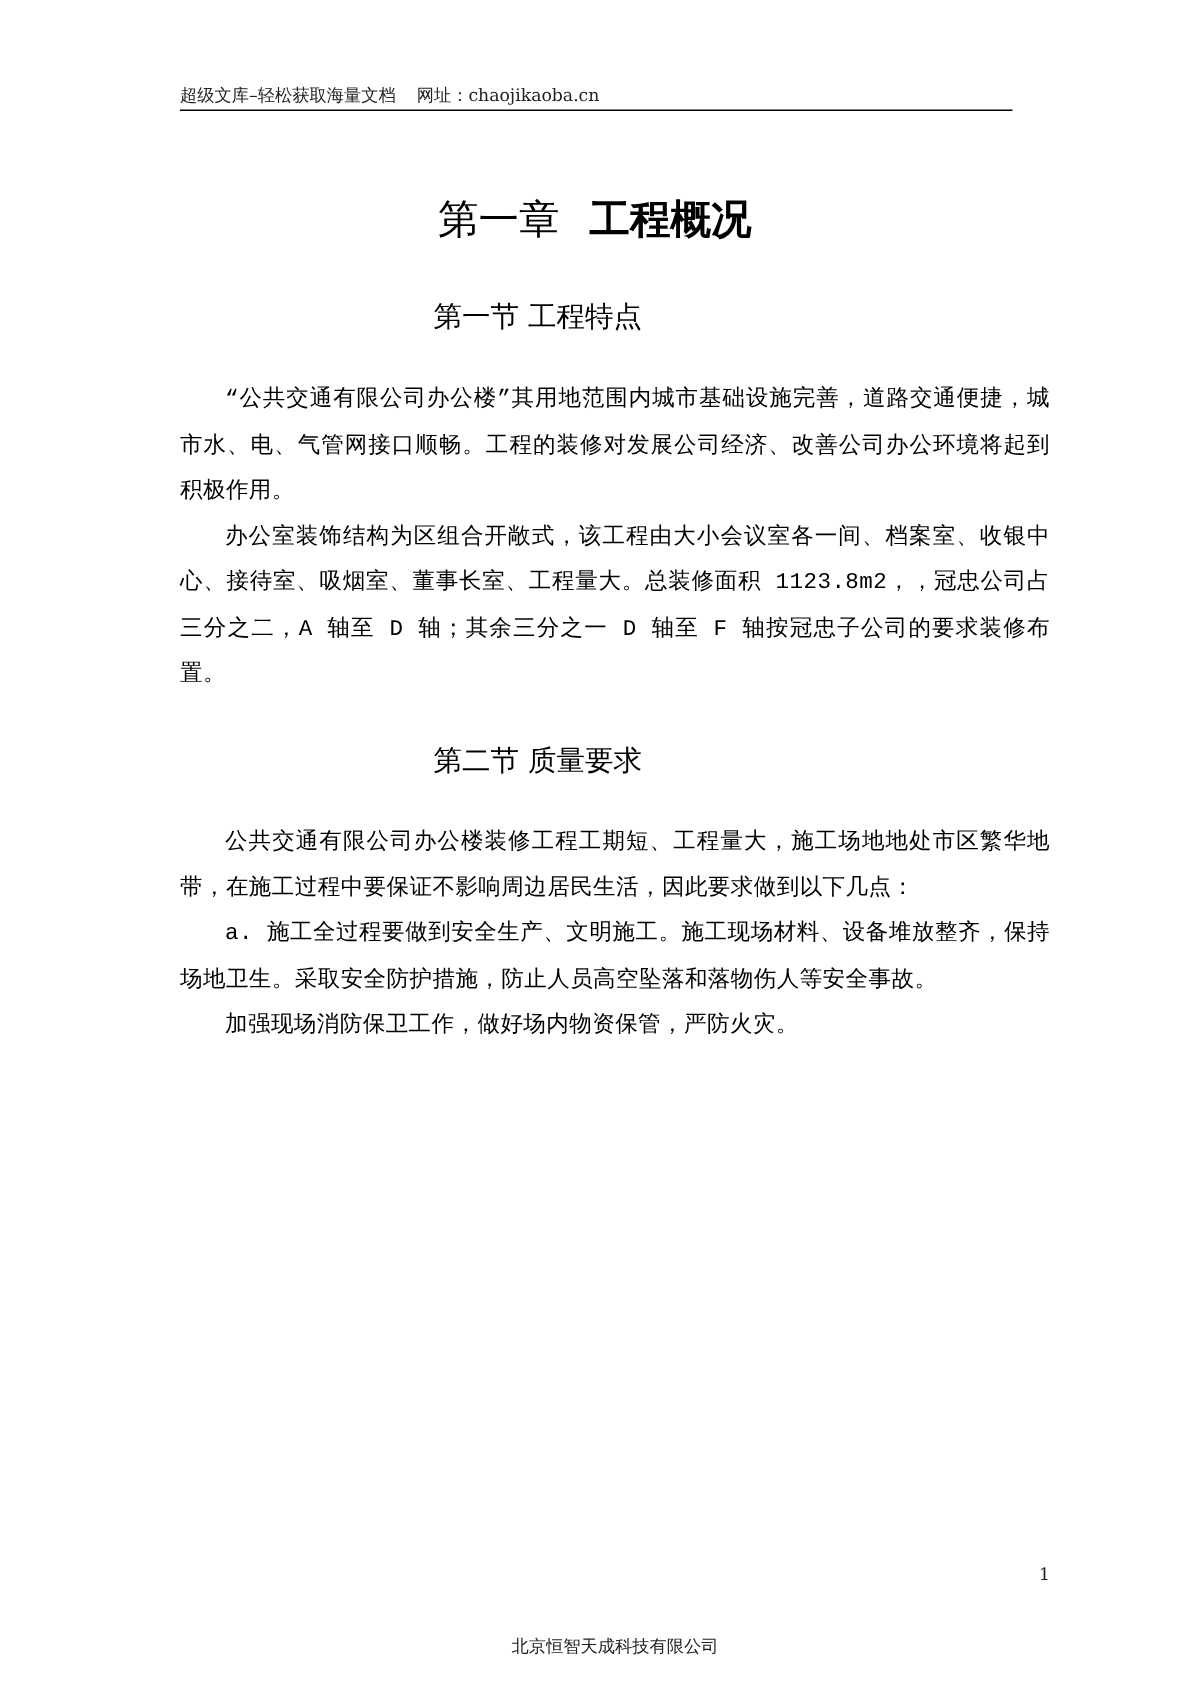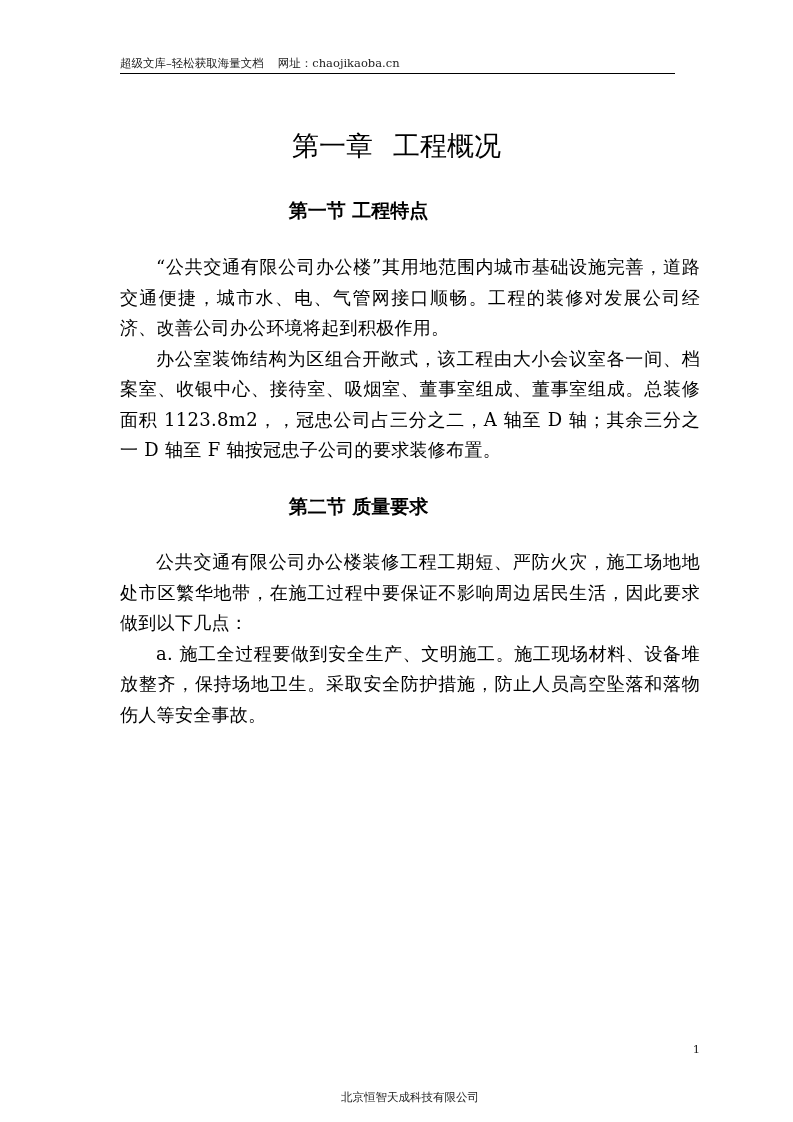--- a/index.html
+++ b/index.html
@@ -6,25 +6,25 @@
   body { width: 793px; height: 1122px; position: relative; overflow: hidden;
          font-family: "DejaVu Serif", "Liberation Serif", serif; color: #000; }
   .header { position: absolute; left: 120px; top: 56px; width: 555px; text-align: left;
             font-size: 11.5px; color: #222; }
   .header .gap { display: inline-block; width: 14px; }
   .header-rule { position: absolute; left: 120px; top: 73px; width: 555px; height: 0;
                  border-top: 1.2px solid #000; }
   .chapter { position: absolute; left: 0; width: 793px; top: 128px; text-align: center;
              font-size: 27px; font-family: "DejaVu Sans", "Liberation Sans", sans-serif; }
   .chapter .num { font-weight: normal; }
-  .chapter .title { font-weight: normal; margin-left: 20px; }
+  .chapter .title { font-weight: bold; margin-left: 20px; }
   .section { position: absolute; left: 0; width: 717px; text-align: center; font-size: 19px;
-             font-weight: bold; font-family: "DejaVu Sans", "Liberation Sans", sans-serif; }
-  .body-block { position: absolute; left: 120px; width: 580px; font-size: 18px;
-                line-height: 30.5px; text-align: justify; letter-spacing: 0.3px; }
+             font-weight: normal; font-family: "DejaVu Sans", "Liberation Sans", sans-serif; }
+  .body-block { position: absolute; left: 120px; width: 580px; font-size: 15px;
+                line-height: 30.5px; text-align: justify; letter-spacing: 0.3px; font-family: Liberation Mono, monospace; }
   .body-block p { margin: 0; text-indent: 2em; }
   .footer { position: absolute; top: 1042px; left: 120px; width: 580px; font-size: 11.5px; color: #222; }
   .footer .company { position: absolute; left: 0; width: 580px; text-align: center; margin-top: 48px; }
   .footer .page { position: absolute; right: 0; }
 </style>
 </head>
 <body>
 
 <div class="header">
   <span>超级文库–轻松获取海量文档</span><span class="gap"></span><span>网址：</span><span>chaojikaoba.cn</span>
@@ -32,26 +32,27 @@
 <div class="header-rule"></div>
 
 <div class="chapter">
   <span class="num">第一章</span><span class="title">工程概况</span>
 </div>
 
 <div class="section" style="top:198px;">第一节  工程特点</div>
 
 <div class="body-block" style="top:252px;">
   <p>“公共交通有限公司办公楼”其用地范围内城市基础设施完善，道路交通便捷，城市水、电、气管网接口顺畅。工程的装修对发展公司经济、改善公司办公环境将起到积极作用。</p>
-  <p>办公室装饰结构为区组合开敞式，该工程由大小会议室各一间、档案室、收银中心、接待室、吸烟室、董事室组成、董事室组成。总装修面积 1123.8m2，，冠忠公司占三分之二，A 轴至 D 轴；其余三分之一 D 轴至 F 轴按冠忠子公司的要求装修布置。</p>
+  <p>办公室装饰结构为区组合开敞式，该工程由大小会议室各一间、档案室、收银中心、接待室、吸烟室、董事长室、工程量大。总装修面积 1123.8m2，，冠忠公司占三分之二，A 轴至 D 轴；其余三分之一 D 轴至 F 轴按冠忠子公司的要求装修布置。</p>
 </div>
 
 <div class="section" style="top:494px;">第二节  质量要求</div>
 
 <div class="body-block" style="top:547px;">
-  <p>公共交通有限公司办公楼装修工程工期短、严防火灾，施工场地地处市区繁华地带，在施工过程中要保证不影响周边居民生活，因此要求做到以下几点：</p>
+  <p>公共交通有限公司办公楼装修工程工期短、工程量大，施工场地地处市区繁华地带，在施工过程中要保证不影响周边居民生活，因此要求做到以下几点：</p>
   <p>a. 施工全过程要做到安全生产、文明施工。施工现场材料、设备堆放整齐，保持场地卫生。采取安全防护措施，防止人员高空坠落和落物伤人等安全事故。</p>
+  <p>加强现场消防保卫工作，做好场内物资保管，严防火灾。</p>
 </div>
 
 <div class="footer">
   <span class="company">北京恒智天成科技有限公司</span>
   <span class="page">1</span>
 </div>
 
 </body></html>

